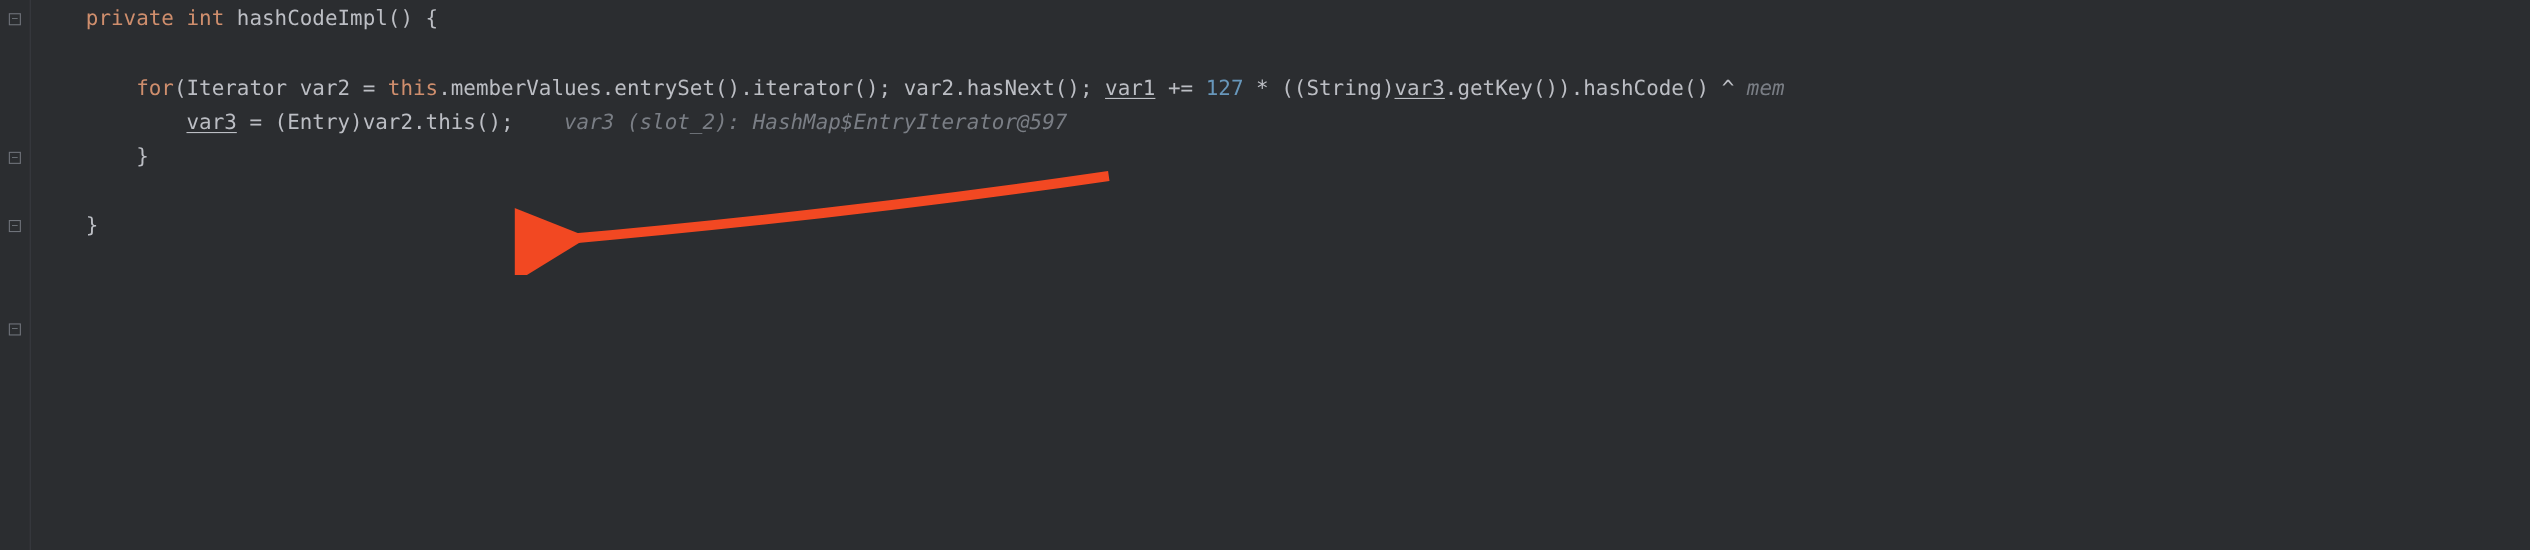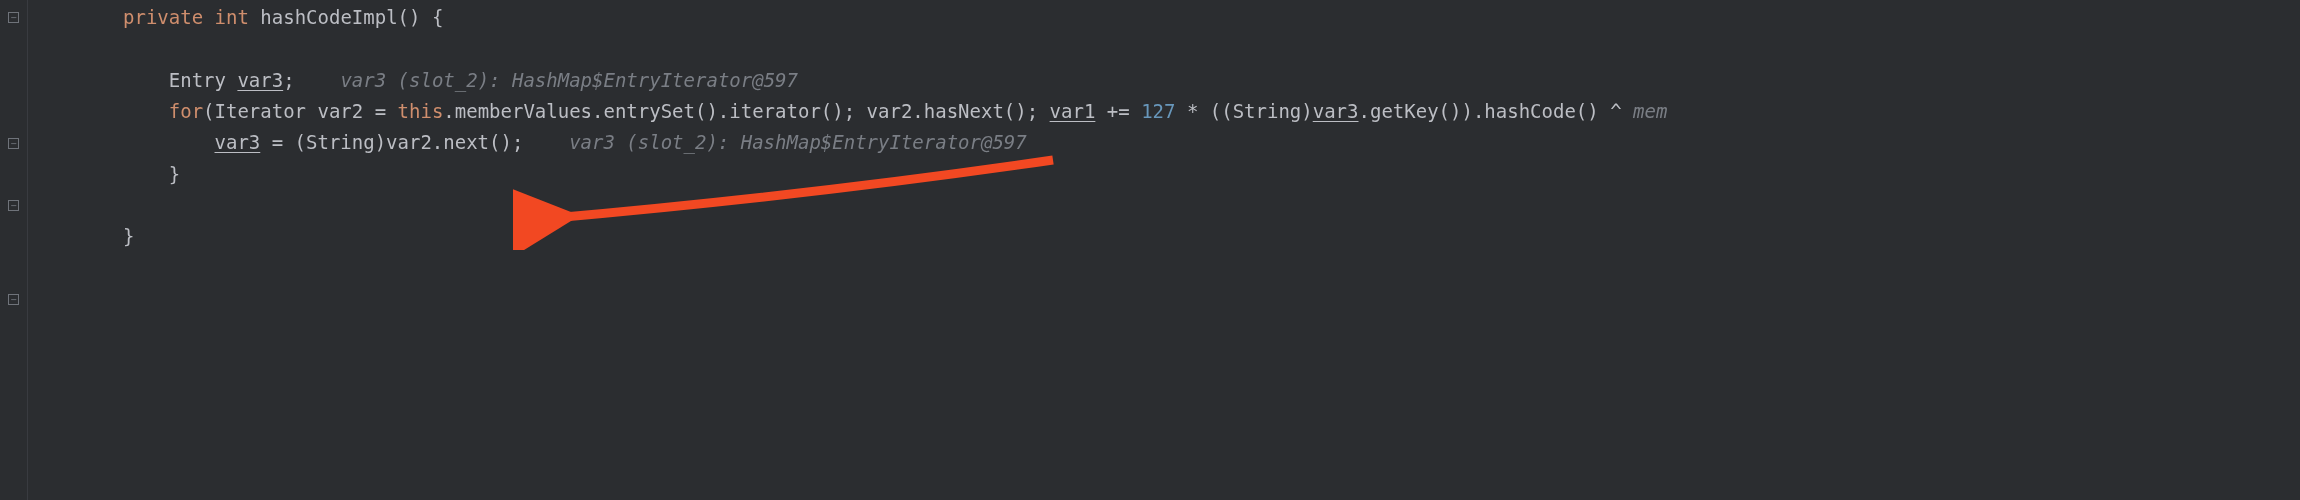--- a/index.html
+++ b/index.html
@@ -10,21 +10,20 @@
       line-height: 1.65;
       color: #bcbec4;
       overflow: hidden;
       width: 2300px;
       height: 500px;
       position: relative;
     }
     .editor {
       display: flex;
       height: 100%;
-      gap: 45px;
     }
     .gutter {
       width: 28px;
       background: #2b2d30;
       border-right: 1px solid #393b40;
       position: relative;
       flex-shrink: 0;
     }
     .fold-marker {
       position: absolute;
@@ -93,25 +92,24 @@
     <div class="fold-marker" style="top:200px;"></div>
     <div class="fold-marker" style="top:294px;"></div>
   </div>
   <div class="code-area">
 
     <div class="code-line"><span class="kw">private</span> <span class="kw">int</span> <span class="method">hashCodeImpl</span><span class="paren">() {</span></div>
 
 
     <div class="code-line"></div>
 
-    <div class="code-line">    <span class="type">Entry </span><span class="ident uline">var3</span><span>;</span>   <span class="comment"> var3 (slot_2): HashMap$EntryIterator@597</span></div>
 
     <div class="code-line">    <span class="kw">for</span><span>(Iterator var2 = </span><span class="this-kw">this</span><span>.memberValues.entrySet().iterator(); var2.hasNext(); </span><span class="ident uline">var1</span><span> += </span><span class="num">127</span><span> * ((String)</span><span class="ident uline">var3</span><span>.getKey()).hashCode() ^ </span><span class="comment">mem</span></div>
 
-    <div class="code-line">        <span class="ident uline">var3</span><span> = (String)var2.next();</span>   <span class="comment"> var3 (slot_2): HashMap$EntryIterator@597</span></div>
+    <div class="code-line">        <span class="ident uline">var3</span><span> = (Entry)var2.this();</span>   <span class="comment"> var3 (slot_2): HashMap$EntryIterator@597</span></div>
 
     <div class="code-line">    <span>}</span></div>
 
     <div class="code-line"></div>
 
 
     <div class="code-line"><span>}</span></div>
 
     <div class="code-line"></div>
 

